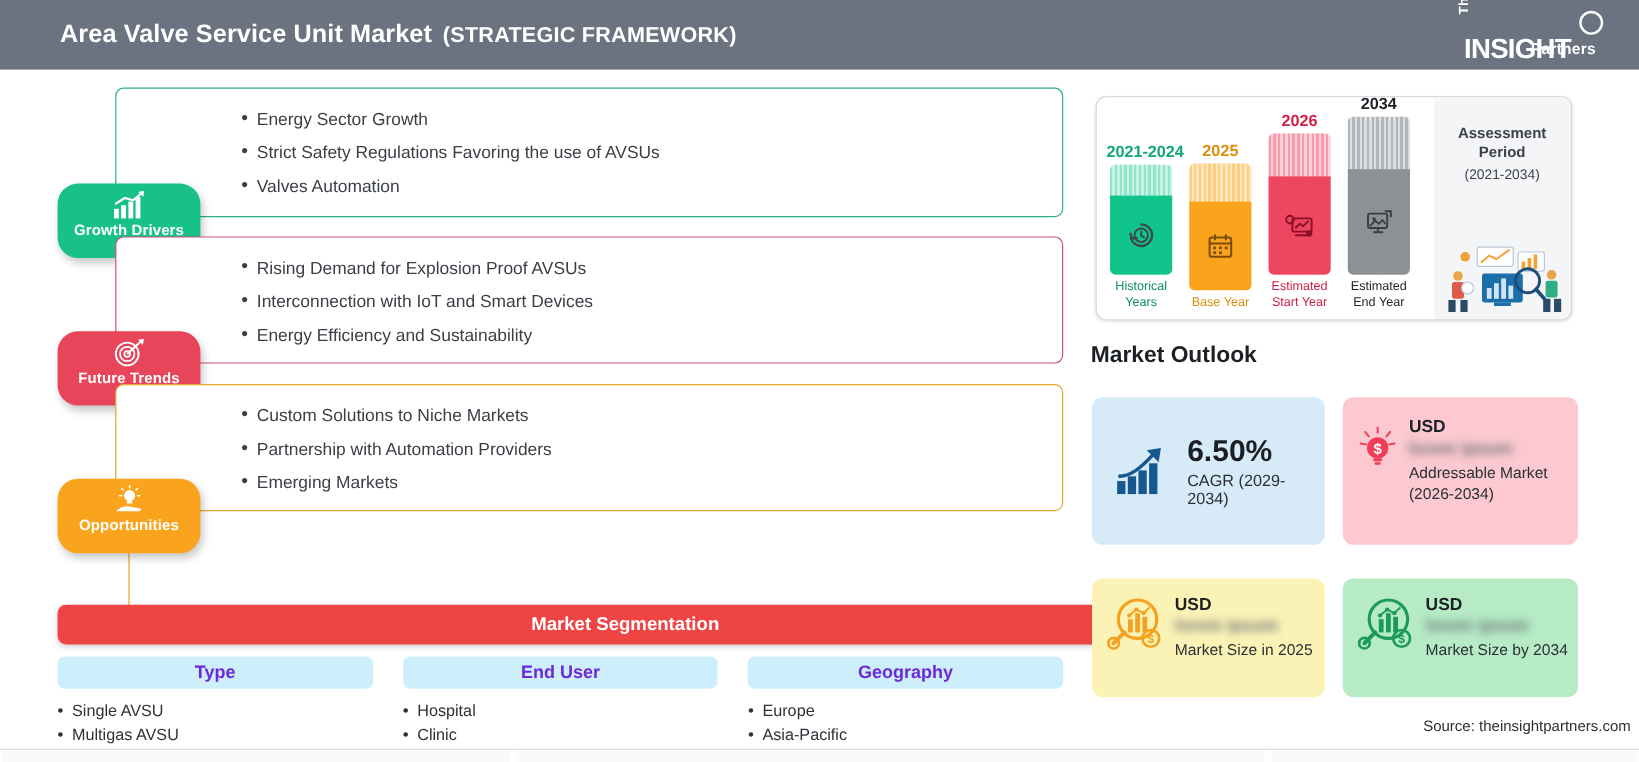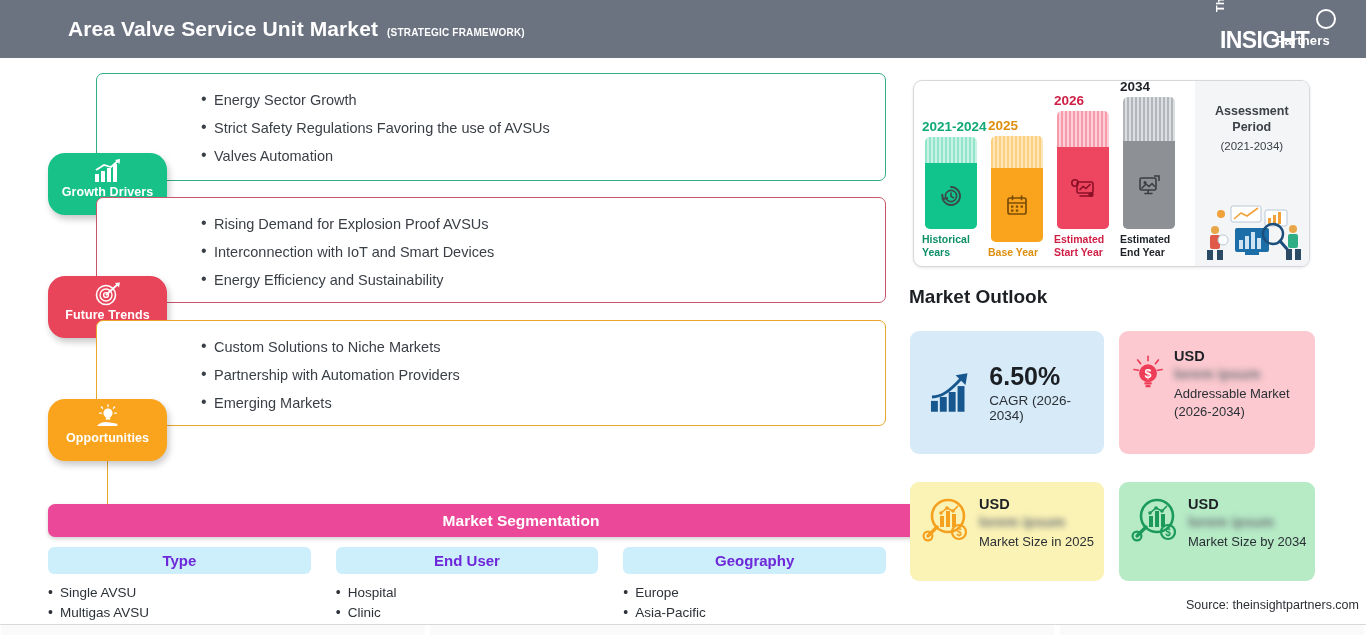--- a/index.html
+++ b/index.html
@@ -9,26 +9,26 @@
     background: #ffffff;
     overflow: hidden;
   }
   .page { position: relative; width: 1366px; height: 635px; background:#fff; }
 
   
   .header {
     position: absolute; left: 0; top: 0; width: 1366px; height: 58px;
     background: #6b7280; display: flex; align-items: center;
   }
-  .header-title-wrap { display: flex; align-items: baseline; padding-left: 68px; }
+  .header-title-wrap { display: flex; align-items: baseline; padding-left: 50px; }
   .header-title {
     color: #ffffff; font-size: 21px; font-weight: bold; letter-spacing: .1px;
   }
   .header-sub {
-    color: #ffffff; font-size: 10px; font-weight: bold; margin-left: 9px;
+    color: #ffffff; font-size: 18px; font-weight: bold; margin-left: 9px;
     letter-spacing: .2px;
   }
   .logo {
     position: absolute; right: 28px; top: 9px;
     width: 130px; height: 42px; color: #fff;
   }
   .logo .the {
     position:absolute; left:6px; top:3px; font-size:11px; font-weight:bold;
     transform: rotate(-90deg); transform-origin: left top;
     letter-spacing:.2px;
@@ -79,21 +79,21 @@
 
   
   .conn { position:absolute; left:107px; width:1.2px; }
   .conn.green  { top:73px;  height:132px; background:#2fae85; }
   .conn.red    { top:197px; height:130px; background:#c9556a; }
   .conn.orange { top:320px; height:130px; background:#e8a62a; }
 
   
   .seg-header {
     position:absolute; left:48px; top:446px; width:946px; height:33px;
-    background:#ec4899; border-radius:7px; color:#fff;
+    background:#ef4444; border-radius:7px; color:#fff;
     font-size:15.5px; font-weight:bold; display:flex;
     align-items:center; justify-content:center;
     box-shadow: 0 2px 4px rgba(0,0,0,.18);
   }
   .seg-cols { position:absolute; left:48px; top:489px; width:838px; display:flex; gap:25px; }
   .seg-col { width:263px; }
   .seg-pill {
     height:27px; background:#cdeefb; border-radius:6px;
     display:flex; align-items:center; justify-content:center;
     font-size:15px; font-weight:bold; color:#6d28d9;
@@ -110,28 +110,28 @@
   
   .right { position:absolute; left:905px; top:58px; width:461px; height:560px; }
 
   .assess {
     position:absolute; left:8px; top:22px; width:397px; height:187px;
     background:#fff; border:1px solid #d6d8db; border-radius:9px;
     box-shadow: 0 1px 3px rgba(0,0,0,.10);
     display:flex; overflow:hidden;
   }
   .assess-bars { position:relative; width:282px; height:100%; }
-  .bar-col { position:absolute; bottom:8px; width:58px; text-align:left; }
+  .bar-col { position:absolute; bottom:8px; width:58px; text-align:center; }
   .bar-year {
     font-size:13.5px; font-weight:bold; margin-bottom:3px; white-space:nowrap;
   }
   .bar-body { width:52px; margin:0 auto; border-radius:5px; overflow:hidden; position:relative; }
   .bar-stripes { height:100%; width:100%; }
   .bar-solid { position:absolute; left:0; bottom:0; width:100%; display:flex; align-items:center; justify-content:center; }
-  .bar-cap { font-size:10.5px; font-weight:bold; line-height:12.5px; margin-top:4px; }
+  .bar-cap { font-size:10.5px; font-weight:normal; line-height:12.5px; margin-top:4px; }
 
   .assess-right {
     width:115px; background:#f4f5f7; padding-top:22px; text-align:center; position:relative;
   }
   .assess-right .ar-t1 { font-size:12.5px; font-weight:bold; color:#3c4148; line-height:16px; }
   .assess-right .ar-t2 { font-size:11.5px; color:#3c4148; margin-top:5px; }
   .ar-illus { position:absolute; left:6px; bottom:4px; width:104px; height:62px; }
 
   .outlook-title {
     position:absolute; left:4px; top:228px; font-size:19px; font-weight:bold; color:#1c2024;
@@ -418,21 +418,21 @@
           <rect x="3" y="30" width="7" height="11"></rect>
           <rect x="12" y="26" width="7" height="15"></rect>
           <rect x="21" y="21" width="7" height="20"></rect>
           <rect x="30" y="15" width="7" height="26"></rect>
         </g>
         <path d="M4 26 C14 26 22 20 34 7" stroke="#17578f" stroke-width="3" fill="none"></path>
         <path d="M28 4 L40 2 L38 14 Z" fill="#17578f"></path>
       </svg>
       <div>
         <div class="cagr-val">6.50%</div>
-        <div class="cagr-lbl">CAGR (2026-2034)</div>
+        <div class="cagr-lbl">CAGR (2029-2034)</div>
       </div>
     </div>
 
     <div class="card card-tam">
       <svg width="46" height="52" viewBox="0 0 46 52">
         <g stroke="#ee3d56" stroke-width="2.2" stroke-linecap="round">
           <line x1="23" y1="2" x2="23" y2="8"></line>
           <line x1="9" y1="7" x2="13" y2="12"></line>
           <line x1="37" y1="7" x2="33" y2="12"></line>
           <line x1="4" y1="20" x2="10" y2="21"></line>

